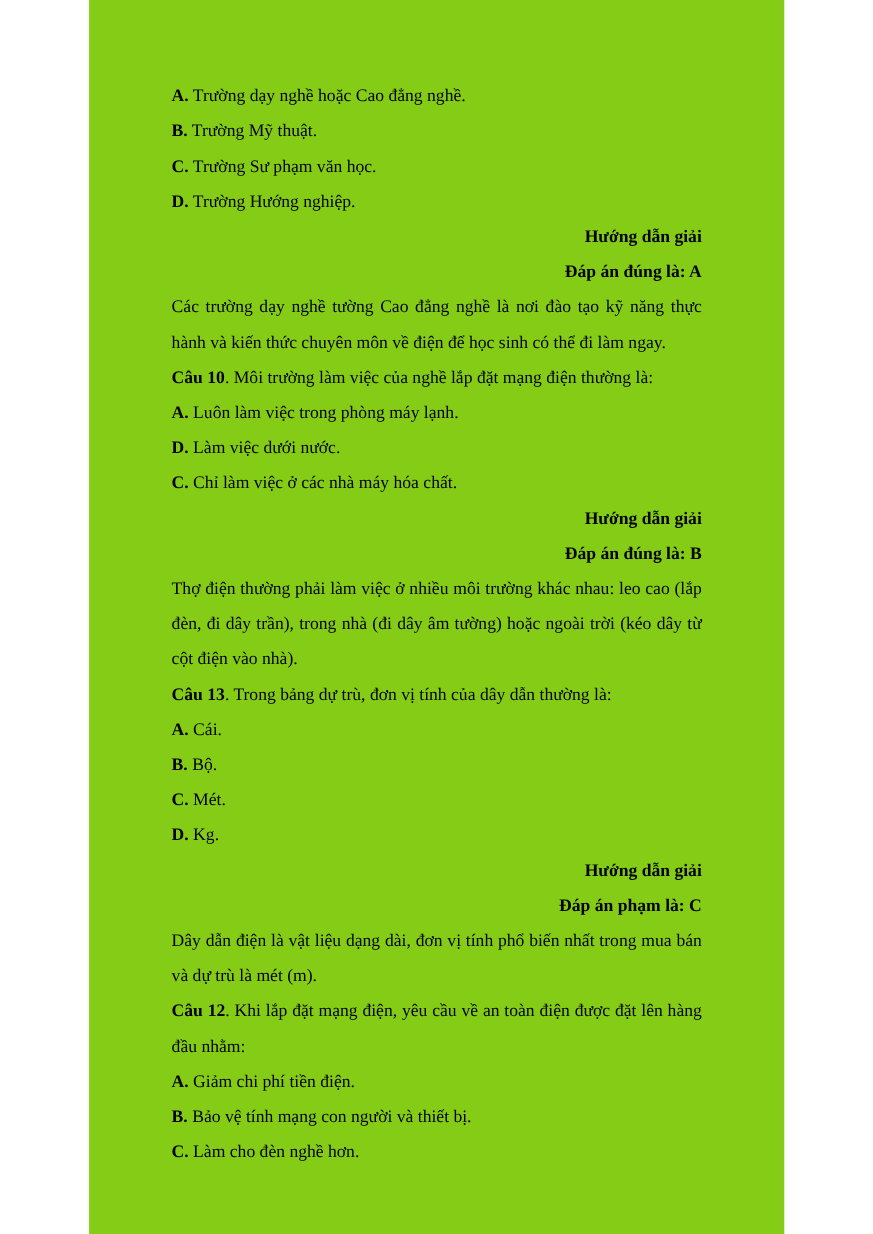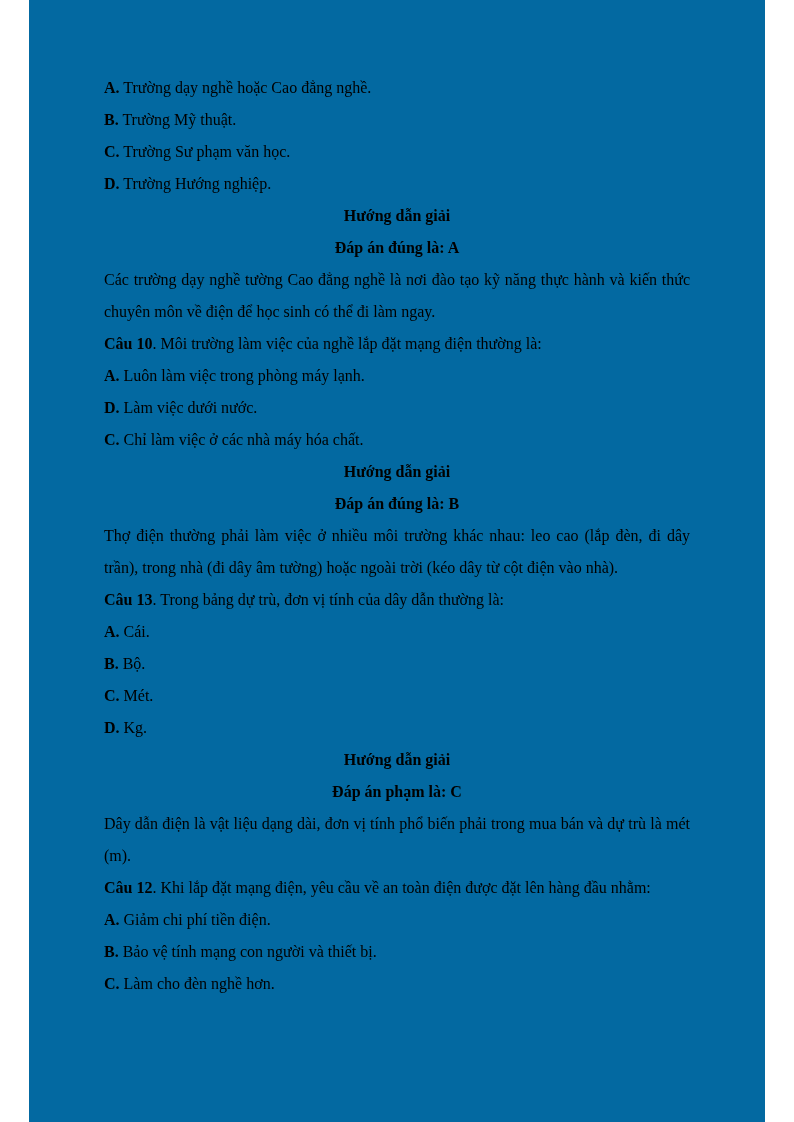--- a/index.html
+++ b/index.html
@@ -1,36 +1,36 @@
 <!DOCTYPE html>
 <html><head>
 <meta charset="utf-8">
 <style>
   * { margin: 0; padding: 0; box-sizing: border-box; }
   html, body { background: #ffffff; }
   .page {
     position: relative;
-    width: 736px;
+    width: 632px;
     height: 1122px;
     margin: 0 auto;
-    background: #0369a1;
+    background: #84cc16;
     color: #000000;
     font-family: "Liberation Serif", "DejaVu Serif", serif;
     font-size: 16px;
     padding: 72px 75px 0 75px;
     overflow: hidden;
   }
   .content { width: 100%; }
   .para {
     line-height: 32px;
     text-align: justify;
     font-weight: 400;
   }
   .para strong { font-weight: 700; }
-  .para.heading, .para.answer { text-align: center; }
+  .para.heading, .para.answer { text-align: right; }
 </style>
 </head>
 <body>
 
 <div class="page">
   <div class="content">
       <p class="para option"><strong>A.</strong><span> Trường dạy nghề hoặc Cao đẳng nghề.</span></p>
       <p class="para option"><strong>B.</strong><span> Trường Mỹ thuật.</span></p>
       <p class="para option"><strong>C.</strong><span> Trường Sư phạm văn học.</span></p>
       <p class="para option"><strong>D.</strong><span> Trường Hướng nghiệp.</span></p>
@@ -44,19 +44,19 @@
       <p class="para heading"><strong>Hướng dẫn giải</strong></p>
       <p class="para answer"><strong>Đáp án đúng là: B</strong></p>
       <p class="para body"><span>Thợ điện thường phải làm việc ở nhiều môi trường khác nhau: leo cao (lắp đèn, đi dây trần), trong nhà (đi dây âm tường) hoặc ngoài trời (kéo dây từ cột điện vào nhà).</span></p>
       <p class="para question"><strong>Câu 13</strong><span>. Trong bảng dự trù, đơn vị tính của dây dẫn thường là:</span></p>
       <p class="para option"><strong>A.</strong><span> Cái.</span></p>
       <p class="para option"><strong>B.</strong><span> Bộ.</span></p>
       <p class="para option"><strong>C.</strong><span> Mét.</span></p>
       <p class="para option"><strong>D.</strong><span> Kg.</span></p>
       <p class="para heading"><strong>Hướng dẫn giải</strong></p>
       <p class="para answer"><strong>Đáp án phạm là: C</strong></p>
-      <p class="para body"><span>Dây dẫn điện là vật liệu dạng dài, đơn vị tính phổ biến phải trong mua bán và dự trù là mét (m).</span></p>
+      <p class="para body"><span>Dây dẫn điện là vật liệu dạng dài, đơn vị tính phổ biến nhất trong mua bán và dự trù là mét (m).</span></p>
       <p class="para question"><strong>Câu 12</strong><span>. Khi lắp đặt mạng điện, yêu cầu về an toàn điện được đặt lên hàng đầu nhằm:</span></p>
       <p class="para option"><strong>A.</strong><span> Giảm chi phí tiền điện.</span></p>
       <p class="para option"><strong>B.</strong><span> Bảo vệ tính mạng con người và thiết bị.</span></p>
       <p class="para option"><strong>C.</strong><span> Làm cho đèn nghề hơn.</span></p>
     </div>
 </div>
 
 </body></html>

